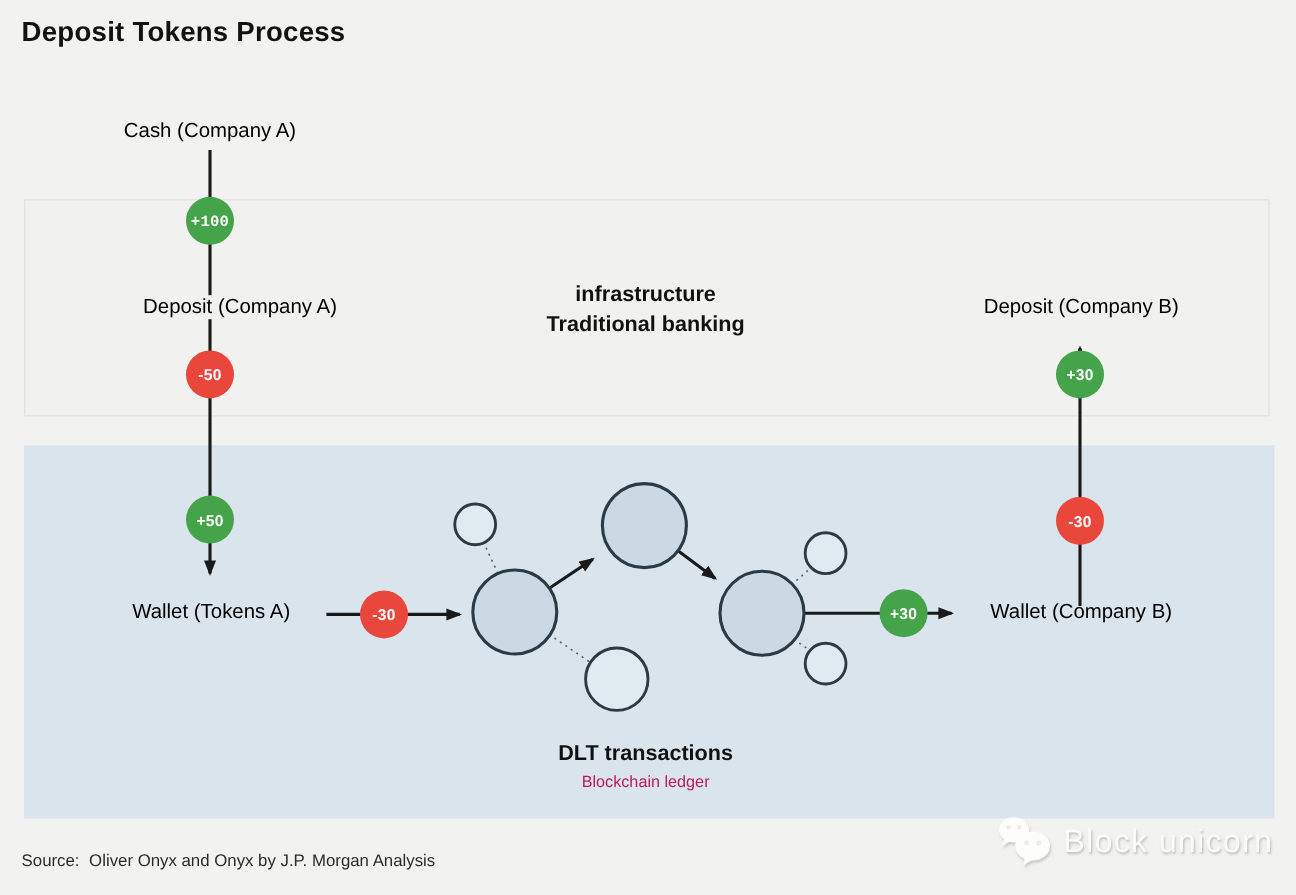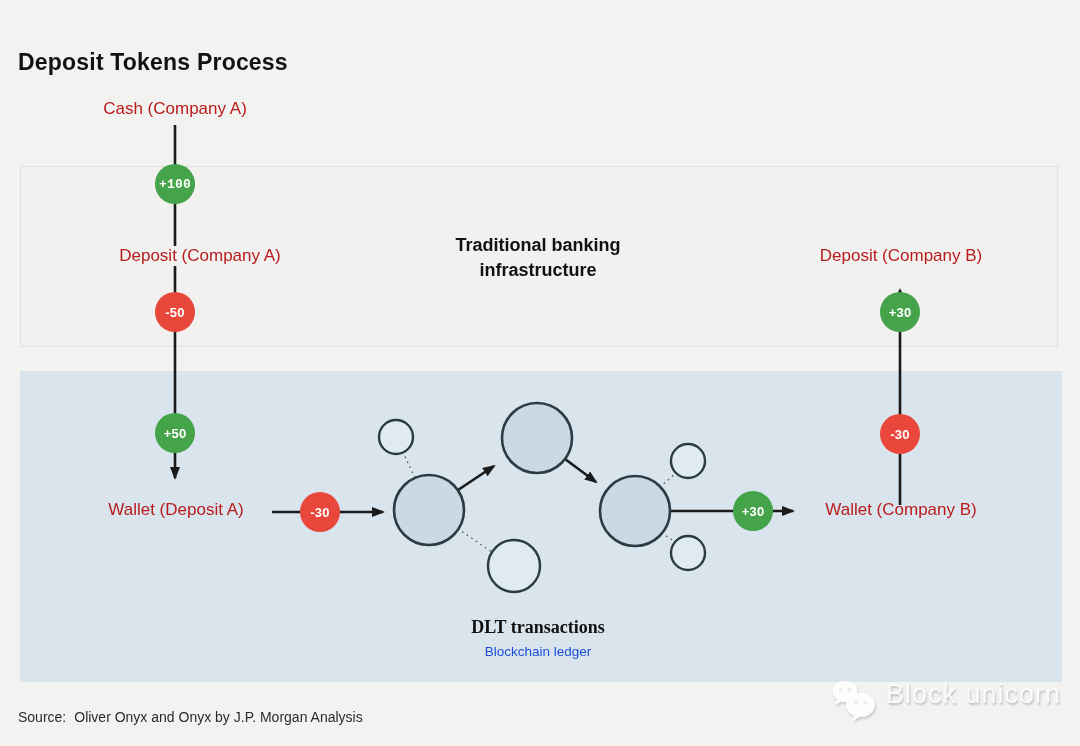--- a/index.html
+++ b/index.html
@@ -8,38 +8,38 @@
   .band-gray{position:absolute;left:20px;top:166px;width:1038px;height:181px;
     background:var(--band-gray-fill,#F1F1EF);border:1px solid var(--band-gray-border,#E1E1DF);box-sizing:border-box;}
   .band-blue{position:absolute;left:20px;top:371px;width:1042px;height:311px;background:var(--band-blue,#D9E4ED);}
 
   #net{position:absolute;left:0;top:0;width:1080px;height:746px;}
   #net .ln{stroke:var(--line-color,#1A1A1A);stroke-width:2.6;fill:none;}
   #net .dot{stroke:#566068;stroke-width:1.4;fill:none;stroke-dasharray:.5 5;stroke-linecap:round;}
   #net .node{fill:var(--node-fill,#CBD9E5);stroke:var(--stroke-dark,#2B3B44);stroke-width:2.6;}
   #net .node-sm{fill:var(--node-fill-small,#E0EAF1);stroke:var(--stroke-dark,#2B3B44);stroke-width:2.4;}
 
-  .page-title{position:absolute;left:18px;top:13px;font-size:23px;font-weight:700;color:#121212;letter-spacing:.2px;margin-top:36px;}
+  .page-title{position:absolute;left:18px;top:13px;font-size:23px;font-weight:700;color:#121212;letter-spacing:.2px;}
 
-  .nlabel{position:absolute;transform:translateX(-50%);font-size:17px;color:#b91c1c;white-space:nowrap;}
+  .nlabel{position:absolute;transform:translateX(-50%);font-size:17px;color:#000000;white-space:nowrap;}
   .nlabel.on-gray{background:var(--band-gray-fill,#F1F1EF);padding:0 7px;margin-left:25px;}
 
   .band-title{position:absolute;transform:translateX(-50%);text-align:center;font-weight:700;font-size:18px;
     color:#111;line-height:1.38;white-space:nowrap;}
-  .band-sub{position:absolute;transform:translateX(-50%);text-align:left;font-size:13.5px;color:#1d4ed8;white-space:nowrap;}
+  .band-sub{position:absolute;transform:translateX(-50%);text-align:left;font-size:13.5px;color:#be185d;white-space:nowrap;}
 
   .badge{position:absolute;width:40px;height:40px;border-radius:50%;transform:translate(-50%,-50%);
     color:#fff;font-size:13px;font-weight:600;display:flex;align-items:center;justify-content:center;letter-spacing:.2px;}
   .badge.pos{background:var(--positive,#45A349);}
   .badge.neg{background:var(--negative,#E9473B);}
 
   .footer{position:absolute;left:18px;top:709px;font-size:14px;color:#2b2b2b;}
   .footer .src-label{margin-right:8px;}
 
-  .watermark{position:absolute;left:828px;top:679px;display:flex;align-items:flex-start;}
+  .watermark{position:absolute;left:828px;top:679px;display:flex;align-items:center;}
   .watermark .wm-text{font-size:27px;color:#FBFBF9;letter-spacing:1px;margin-left:8px;
     text-shadow:1px 2px 2px rgba(110,110,110,.38);}
   .wm-icon{filter:drop-shadow(1px 2px 1px rgba(110,110,110,.3));}
 </style>
 </head>
 <body>
 
 <div id="canvas">
 
   <div class="band-gray"></div>
@@ -75,29 +75,29 @@
     <circle class="node-sm" cx="396" cy="437" r="17"></circle>
     <circle class="node-sm" cx="514" cy="566" r="26"></circle>
     <circle class="node-sm" cx="688" cy="461" r="17"></circle>
     <circle class="node-sm" cx="688" cy="553" r="17"></circle>
   </svg>
 
   <div class="page-title">Deposit Tokens Process</div>
 
   <div class="nlabel" style="left:175px;top:99px;">Cash (Company A)</div>
   <div class="nlabel on-gray" style="left:175px;top:246px;">Deposit (Company A)</div>
-  <div class="nlabel" style="left:176px;top:500px;">Wallet (Deposit A)</div>
+  <div class="nlabel" style="left:176px;top:500px;">Wallet (Tokens A)</div>
   <div class="nlabel" style="left:901px;top:500px;">Wallet (Company B)</div>
   <div class="nlabel" style="left:901px;top:246px;">Deposit (Company B)</div>
 
   <div class="band-title" style="left:538px;top:233px;">
+    <div>infrastructure</div>
     <div>Traditional banking</div>
-    <div>infrastructure</div>
   </div>
-  <div class="band-title" style="left:538px;top:615px;font-family:Liberation Serif, serif;">DLT transactions</div>
+  <div class="band-title" style="left:538px;top:615px;">DLT transactions</div>
   <div class="band-sub" style="left:538px;top:644px;">Blockchain ledger</div>
 
   <div class="badge pos" style="left:175px;top:184px;font-family:Liberation Mono, monospace;">+100</div>
   <div class="badge neg" style="left:175px;top:312px;">-50</div>
   <div class="badge pos" style="left:175px;top:433px;">+50</div>
   <div class="badge neg" style="left:320px;top:512px;">-30</div>
   <div class="badge pos" style="left:753px;top:511px;">+30</div>
   <div class="badge neg" style="left:900px;top:434px;">-30</div>
   <div class="badge pos" style="left:900px;top:312px;">+30</div>
 

